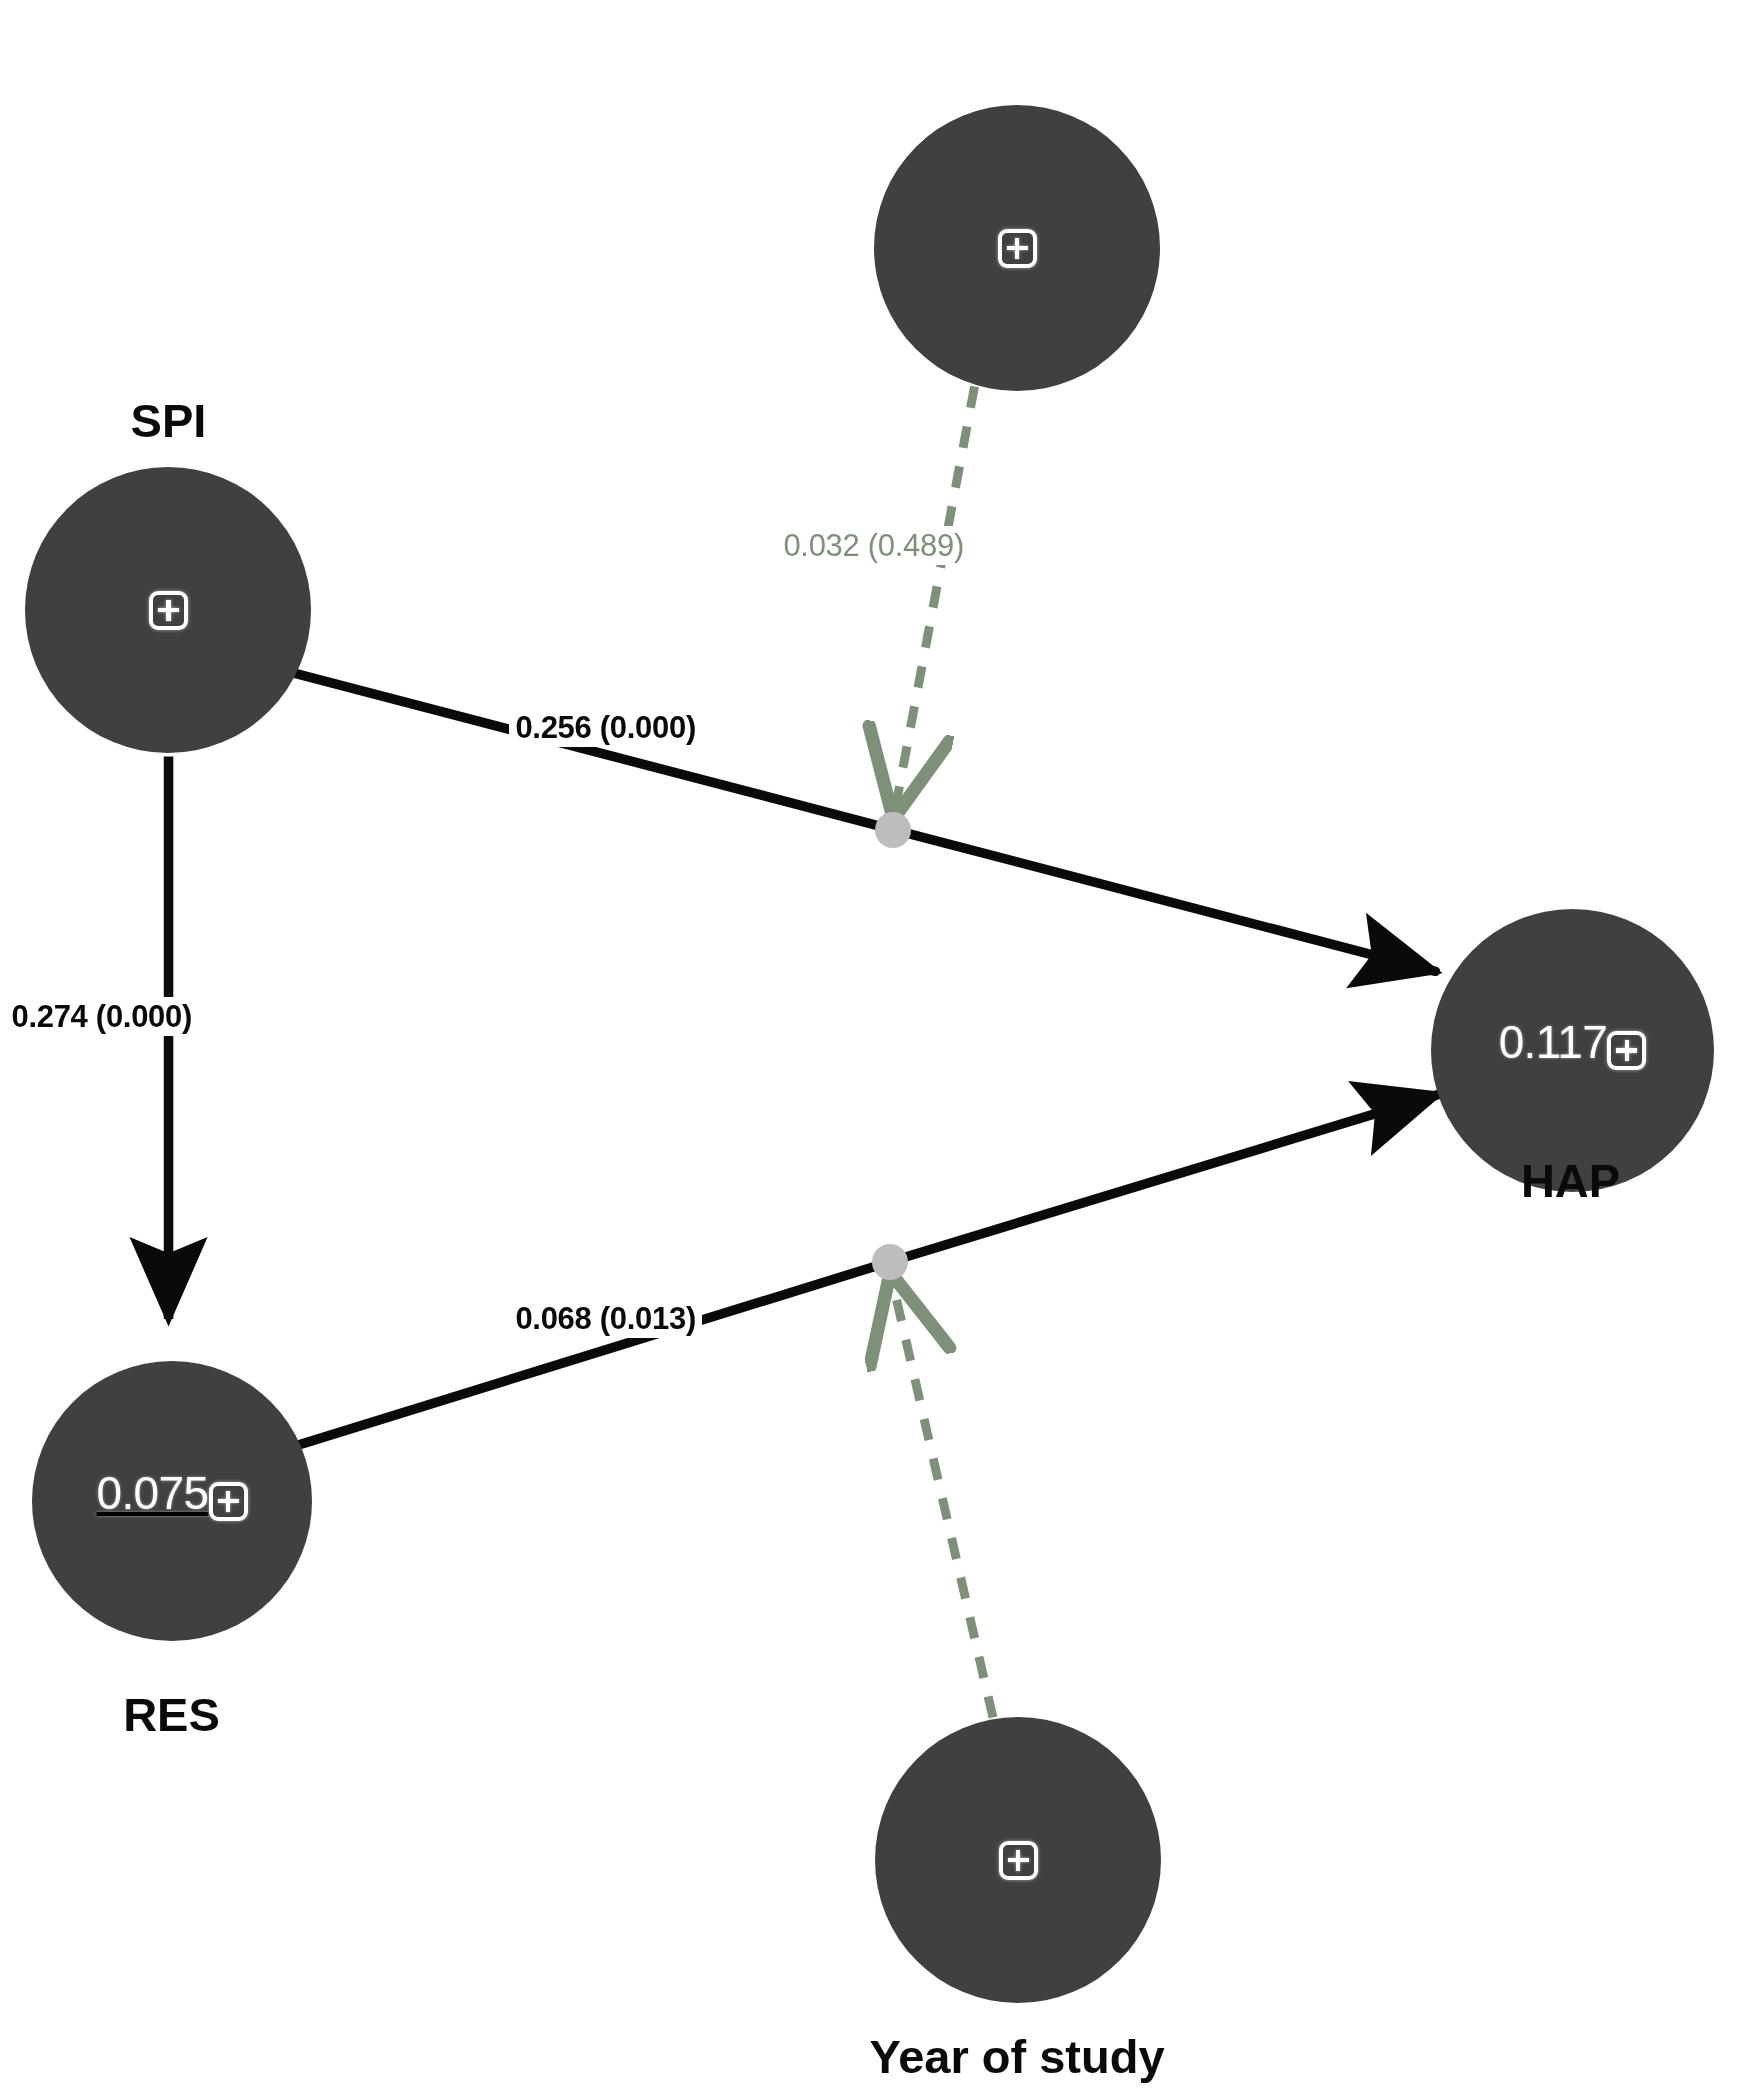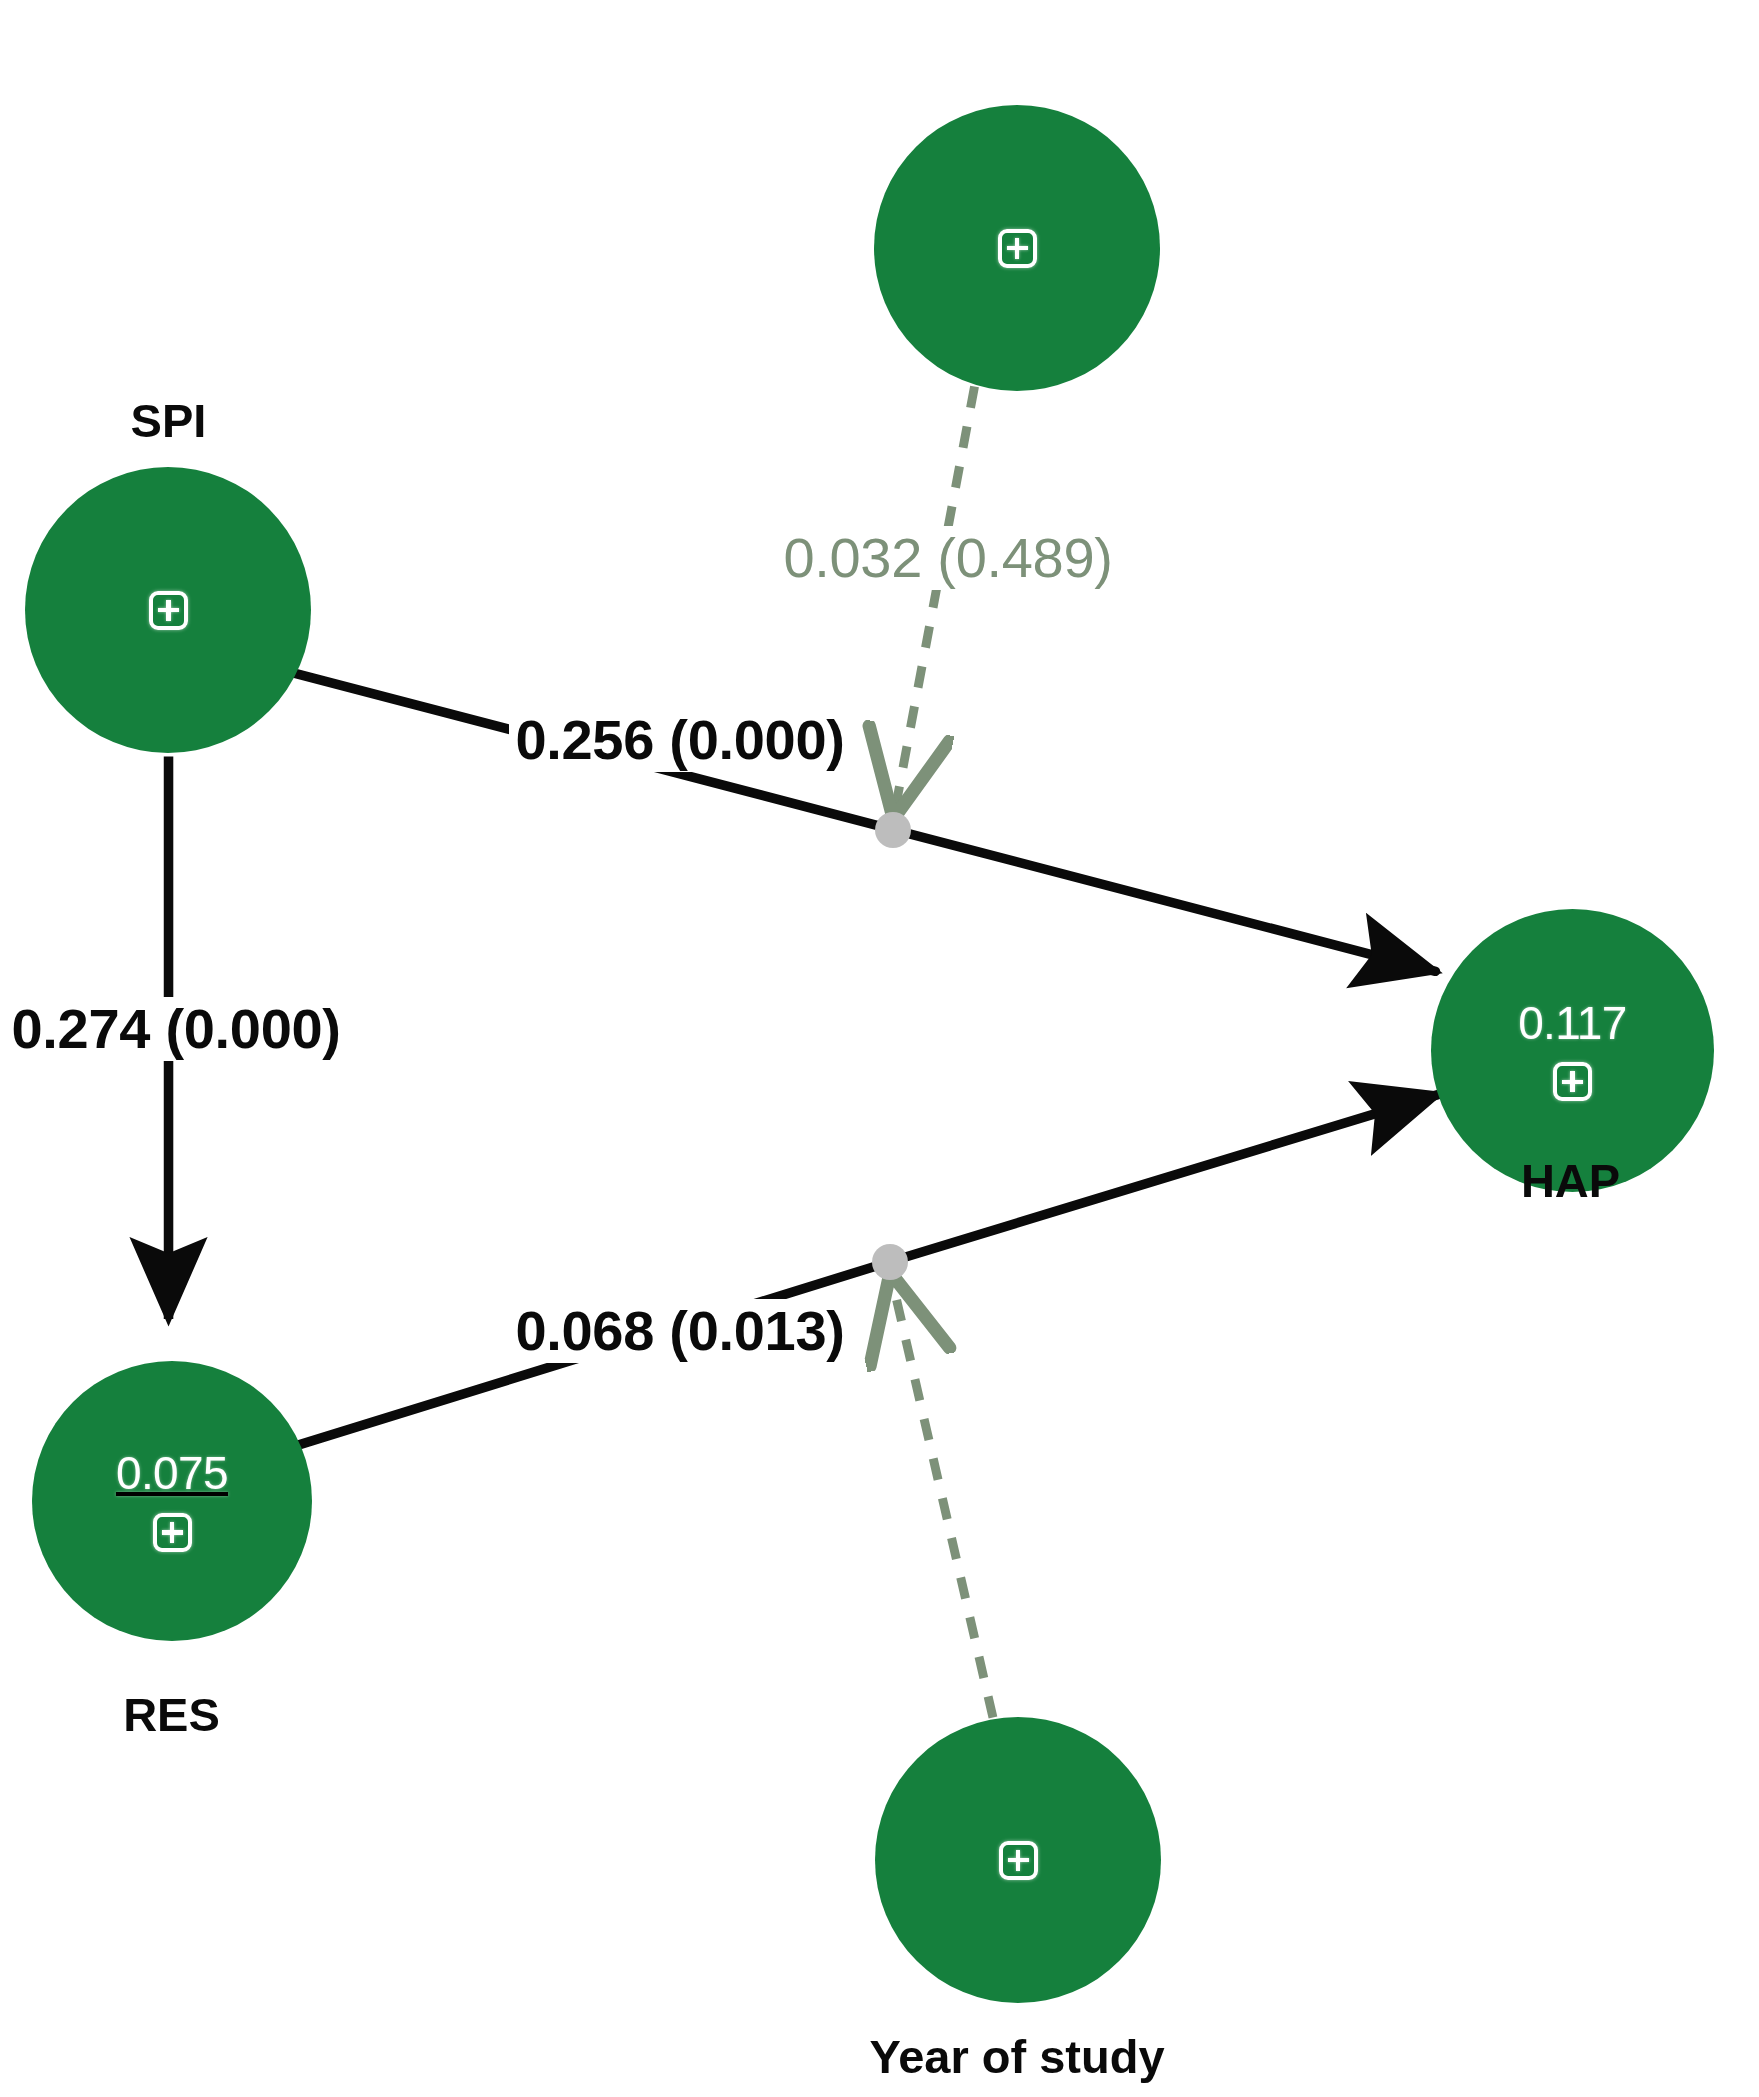--- a/index.html
+++ b/index.html
@@ -23,23 +23,23 @@
     left: 0;
     top: 0;
     width: 1759px;
     height: 2097px;
     display: block;
   }
   
   .node-circle {
     position: absolute;
     border-radius: 50%;
-    background: #15803d;
+    background: #404040;
     display: flex;
-    flex-direction: column;
+    flex-direction: row;
     align-items: center;
     justify-content: center;
     box-sizing: border-box;
   }
   .node-r2 {
     color: #ffffff;
     font-size: 46px;
     font-weight: 400;
     letter-spacing: -0.6px;
     line-height: 1;
@@ -90,21 +90,21 @@
     font-size: 47px;
     font-weight: bold;
     letter-spacing: 0px;
     white-space: nowrap;
     text-align: center;
     line-height: 1;
   }
   
   .edge-label {
     position: absolute;
-    font-size: 56px;
+    font-size: 31px;
     font-weight: bold;
     letter-spacing: -0.3px;
     white-space: nowrap;
     line-height: 1;
     background: #ffffff;
     padding: 3.8px 6.4px;
     box-sizing: border-box;
   }
   .edge-label.direct {
     color: #0a0a0a;

